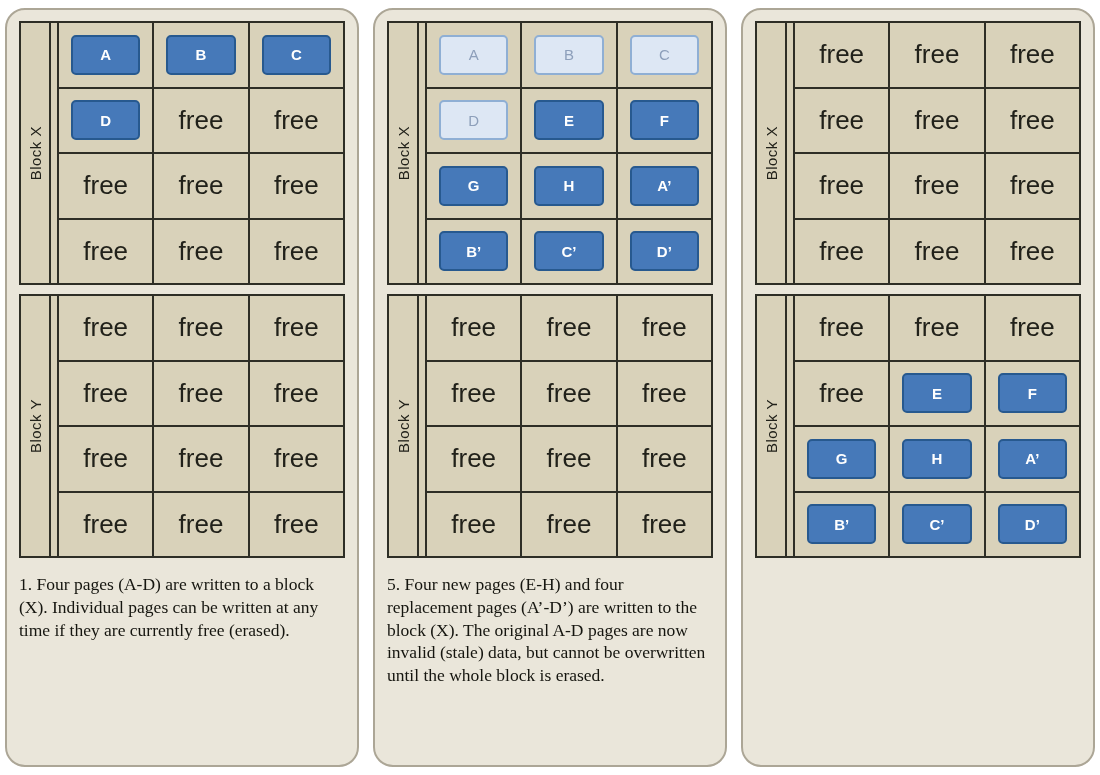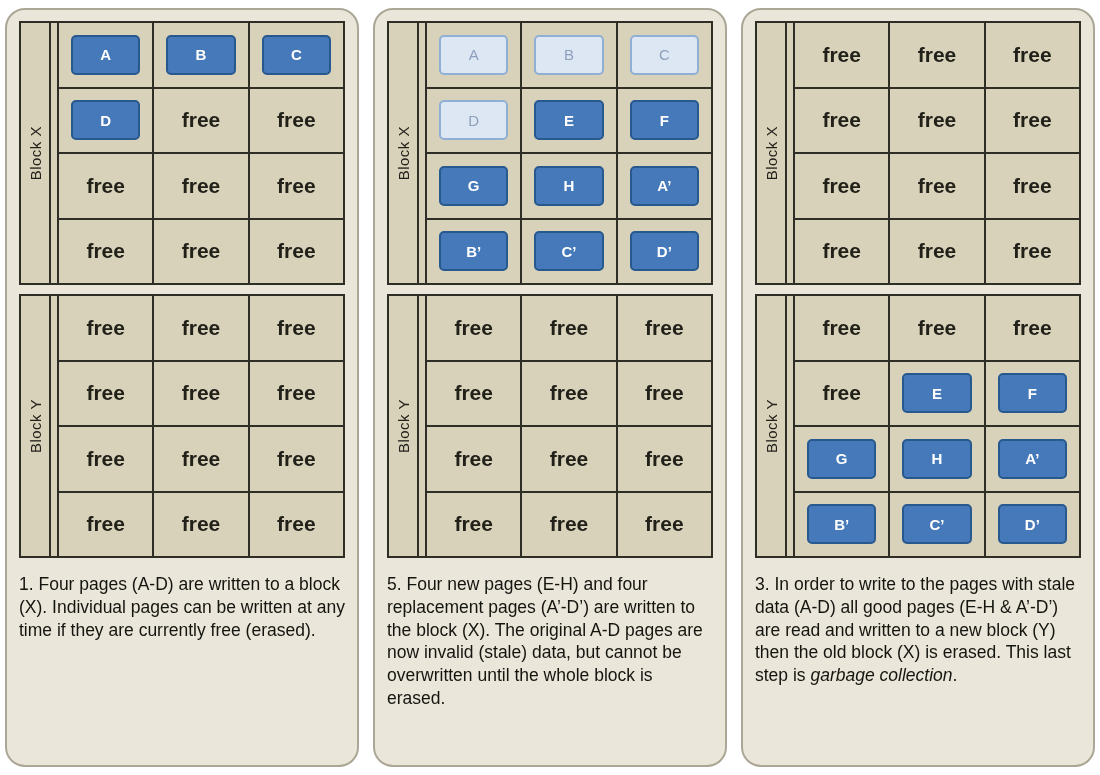--- a/index.html
+++ b/index.html
@@ -67,23 +67,22 @@
     display: flex;
     align-items: center;
     justify-content: center;
   }
   .cell .page {
     display: flex;
     align-items: center;
     justify-content: center;
   }
   .cell[data-state="free"] .page {
-    font-size: 21px;
+    font-size: 26px;
     color: var(--free-text, #21211a);
-    font-weight: bold;
   }
   .cell[data-state="filled"] .page {
     width: 74%;
     height: 63%;
     background: var(--filled-bg, #4679b9);
     border: 2px solid var(--filled-border, #27598f);
     border-radius: 5px;
     color: var(--filled-text, #ffffff);
     font-weight: bold;
     font-size: 15px;
@@ -96,20 +95,21 @@
     border-radius: 5px;
     color: var(--stale-text, #8d9fba);
     font-weight: normal;
     font-size: 15px;
   }
   .caption {
     margin-top: 6px;
     font-size: 17.5px;
     line-height: 1.3;
     color: var(--caption-text, #15150f);
+    font-family: Liberation Serif, serif;
   }
   .caption .italic { font-style: italic; }
 </style>
 </head>
 <body>
 
 <div class="wrap">
 
   <div class="panel">
     <div class="block">
@@ -377,16 +377,15 @@
             <span class="page">B’</span>
           </div>
         <div class="cell" data-state="filled">
             <span class="page">C’</span>
           </div>
         <div class="cell" data-state="filled">
             <span class="page">D’</span>
           </div>
       </div>
     </div>
-    <p class="caption"><span>3. In order to write to the pages with stale data (A-D) all good pages (E-H &amp; A’-D’) are read and written to a new block (Y) then the old block (X) is erased. This last step is </span><span class="italic">garbage collection</span><span>.</span></p>
   </div>
 
 </div>
 
 </body></html>

